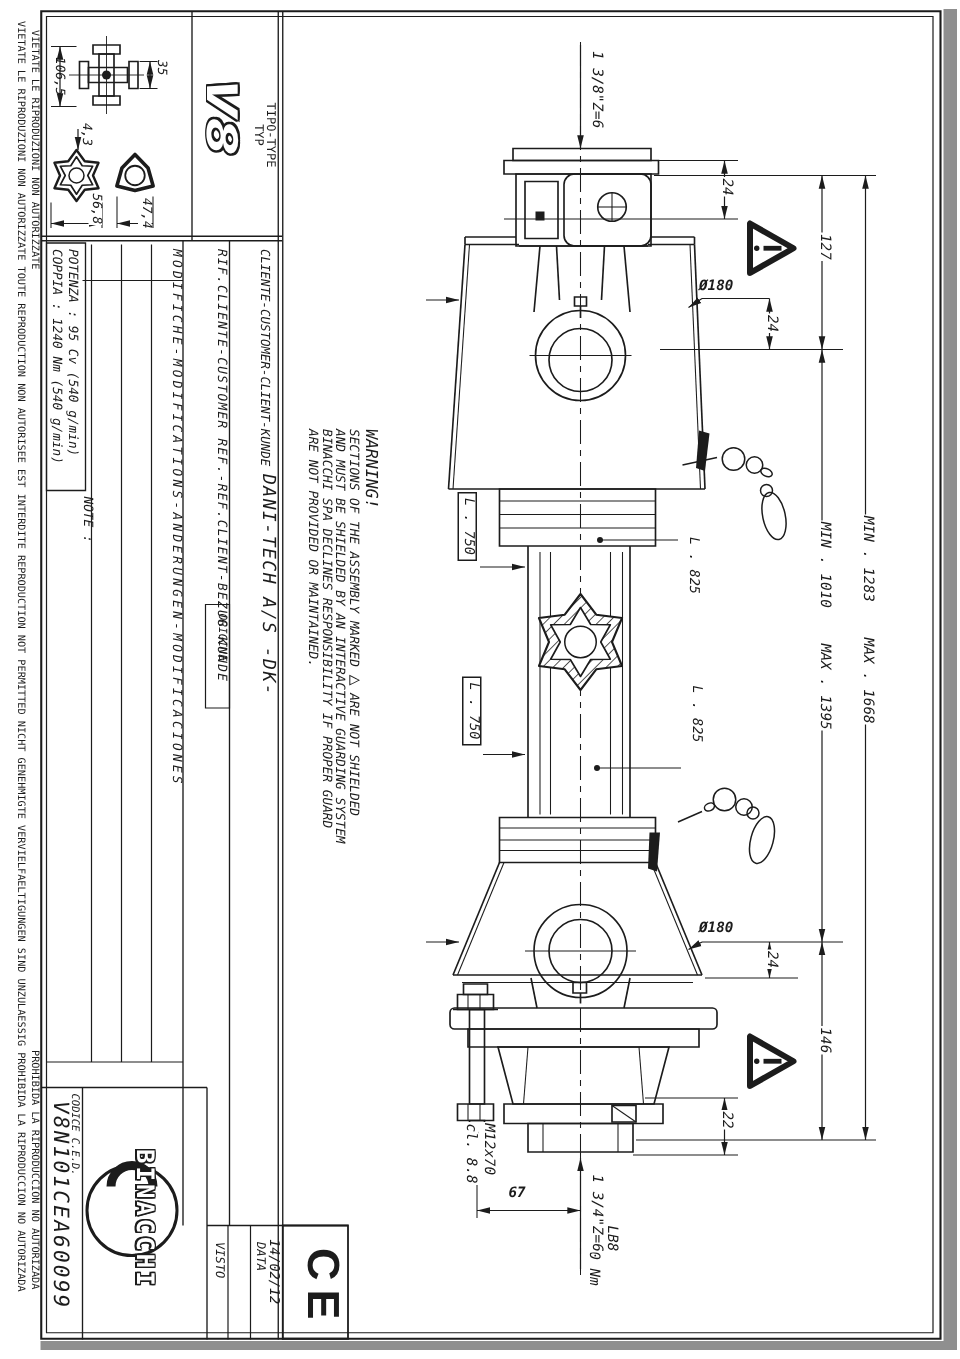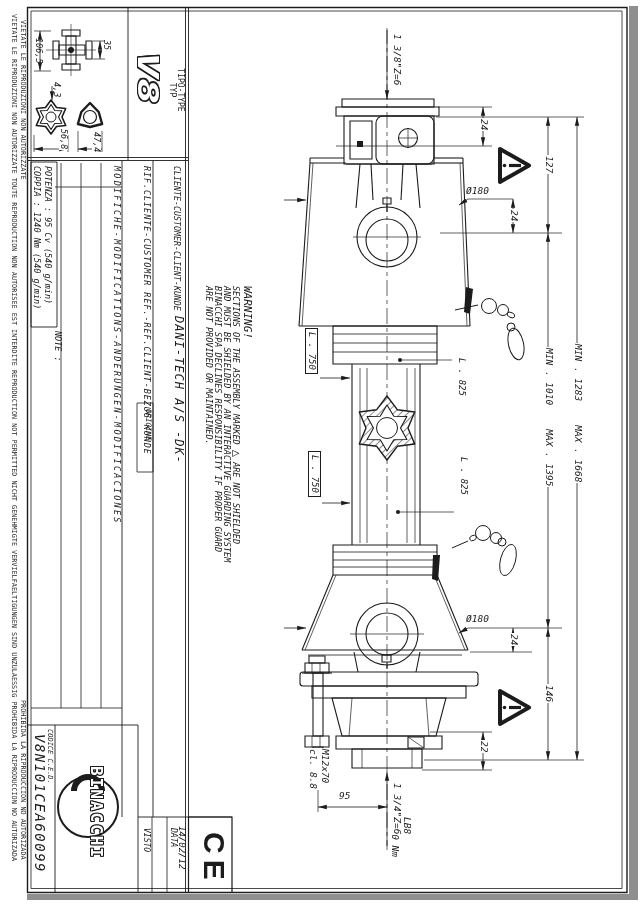--- a/index.html
+++ b/index.html
@@ -1,19 +1,19 @@
 <!DOCTYPE html>
 <html><head>
 <meta charset="utf-8">
 <style>
   html,body{margin:0;padding:0;}
   body{width:640px;height:906px;position:relative;overflow:hidden;background:#fff;
        font-family:"DejaVu Sans Mono","Liberation Mono",monospace;color:#1c1c1c;}
   .rot{position:absolute;transform-origin:0 0;transform:rotate(90deg);white-space:nowrap;line-height:1.05;}
-  .hor{position:absolute;white-space:nowrap;line-height:1.05;}
+  .hor{position:absolute;white-space:nowrap;line-height:1.05;font-weight:bold;}
   .it{font-style:italic;}
   .lbl{background:#fff;padding:0 1px;}
   .box{border:1px solid #1c1c1c;background:#fff;padding:1px 3px;}
   .outline{color:#fff;font-weight:bold;
     text-shadow:-1px -1px 0 #1c1c1c,1px -1px 0 #1c1c1c,-1px 1px 0 #1c1c1c,1px 1px 0 #1c1c1c,
                 -1px 0 0 #1c1c1c,1px 0 0 #1c1c1c,0 -1px 0 #1c1c1c,0 1px 0 #1c1c1c;}
   .ce{font-family:"Liberation Sans","DejaVu Sans",sans-serif;font-weight:700;}
   .ctr{text-align:center;}
   svg{position:absolute;left:0;top:0;}
   svg *{vector-effect:non-scaling-stroke;}
@@ -338,16 +338,16 @@
   <div class="lbl">cl. 8.8</div>
 </div>
 <div class="rot it" style="left:413px;top:817px;font-size:9.5px;line-height:11.5px;">
   <div>LB8</div>
   <div>3500 Nm</div>
 </div>
 <div class="rot it lbl" style="left:402px;top:782px;font-size:9.5px;">1 3/4"Z=6</div>
 
 <div class="hor it" style="left:466px;top:186px;font-size:9.5px;">Ø180</div>
 <div class="hor it" style="left:466px;top:614px;font-size:9.5px;">Ø180</div>
-<div class="hor it lbl" style="left:338px;top:791px;font-size:9.5px;">95</div>
+<div class="hor it lbl" style="left:338px;top:791px;font-size:9.5px;">67</div>
 
 <div class="strip" style="left:629px;top:6px;width:9px;height:891px;"></div>
 <div class="strip" style="left:27px;top:894px;width:611px;height:6px;"></div>
 
 </body></html>

